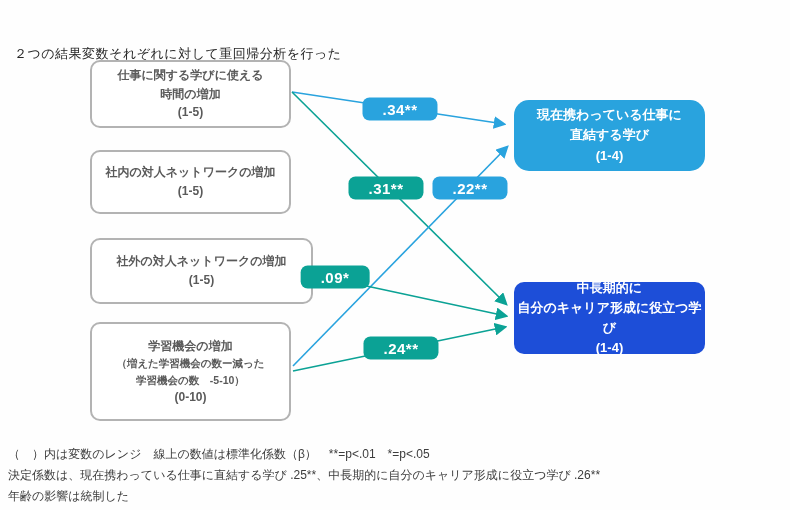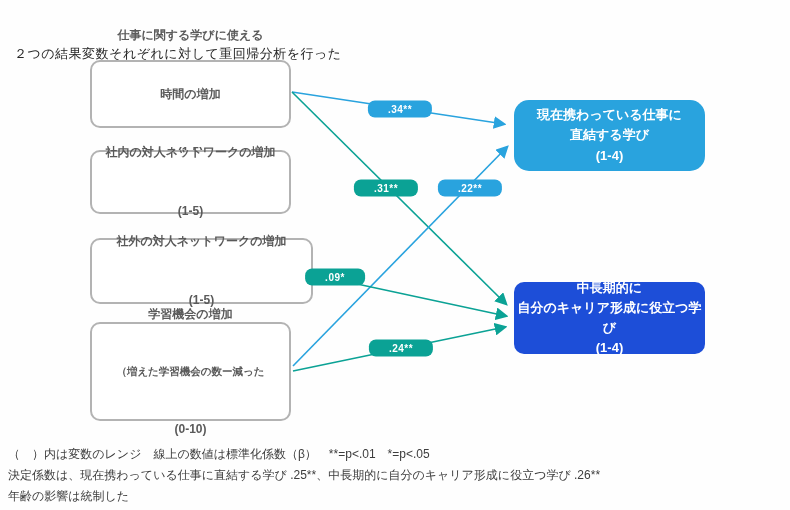--- a/index.html
+++ b/index.html
@@ -15,34 +15,34 @@
     margin-top:38px;
   }
   svg.arrows{position:absolute;left:0;top:0;pointer-events:none;}
   .arrow-blue{stroke:#29a3de;stroke-width:1.6;fill:none;}
   .arrow-teal{stroke:#0ba295;stroke-width:1.6;fill:none;}
 
   .pbox{
     position:absolute;box-sizing:border-box;background:#ffffff;
     border:2px solid #b3b3b3;border-radius:10px;
     display:flex;flex-direction:column;align-items:center;justify-content:center;
-    color:#5a5a5a;font-size:12px;line-height:1.55;text-align:center;font-weight:bold;gap:40px;
+    color:#5a5a5a;font-size:12px;line-height:1.55;text-align:center;font-weight:bold;
   }
   .pbox .sub{font-size:10.5px;}
   .obox{
     position:absolute;box-sizing:border-box;border-radius:10px;color:#ffffff;
     display:flex;flex-direction:column;align-items:center;justify-content:center;
     font-size:13px;font-weight:bold;line-height:1.55;text-align:center;
   }
   .obox.blue{background:#29a3de;border-radius:15px;}
   .obox.teal{background:#1d4ed8;}
 
   .coef{
     position:absolute;transform:translate(-50%,-50%);
-    color:#ffffff;font-weight:bold;font-size:10px;letter-spacing:0.5px;
+    color:#ffffff;font-weight:bold;font-size:15px;letter-spacing:0.5px;
     padding:3px 20px;border-radius:7px;white-space:nowrap;
   }
   .coef.blue{background:#29a3de;}
   .coef.teal{background:#0ba295;}
 
   .footnotes{
     position:absolute;left:8px;top:444px;font-size:12px;color:#3d3d3d;line-height:21px;
   }
 </style>
 </head>
@@ -80,20 +80,21 @@
   </div>
 
   <div class="pbox" style="left:90px;top:238px;width:223px;height:66px;">
     <div>社外の対人ネットワークの増加</div>
     <div>(1-5)</div>
   </div>
 
   <div class="pbox" style="left:90px;top:322px;width:201px;height:99px;">
     <div>学習機会の増加</div>
     <div class="sub">（増えた学習機会の数ー減った</div>
+    <div class="sub">学習機会の数　-5-10）</div>
     <div>(0-10)</div>
   </div>
 
   <div class="obox blue" style="left:514px;top:100px;width:191px;height:71px;">
     <div>現在携わっている仕事に</div>
     <div>直結する学び</div>
     <div>(1-4)</div>
   </div>
 
   <div class="obox teal" style="left:514px;top:282px;width:191px;height:72px;">

